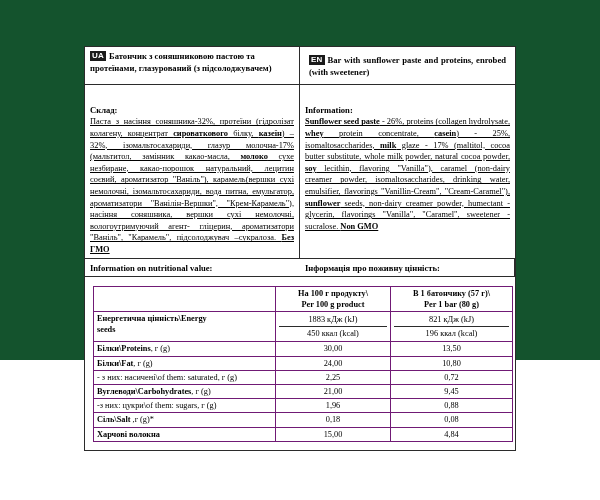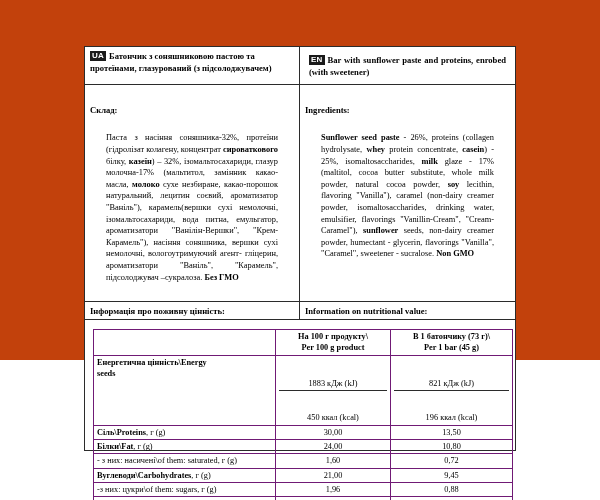--- a/index.html
+++ b/index.html
@@ -12,21 +12,21 @@
     height: 500px;
     font-family: "Liberation Serif", "DejaVu Serif", serif;
     color: #000000;
     overflow: hidden;
   }
 
   .page {
     position: relative;
     width: 600px;
     height: 360px;
-    background: #c2410c;
+    background: #14532d;
   }
 
   
   .label-frame {
     position: absolute;
     left: 84px;
     top: 46px;
     width: 432px;
     height: 405px;
     border: 1px solid #2b2b2b;
@@ -94,24 +94,25 @@
   .sect-head {
     font-size: 8.6px;
     font-weight: bold;
     line-height: 12px;
     margin: 16px 0 0 0;
   }
 
   .ing-text {
     font-size: 8.4px;
     line-height: 11.6px;
-    margin: 16px;
+    margin: 0;
     text-align: justify;
     text-justify: inter-word;
     hyphens: none;
+    text-decoration: underline;
   }
   .ing-text b { font-weight: bold; }
 
   .nutri-head {
     font-size: 8.6px;
     font-weight: bold;
     line-height: 12px;
     margin: 0;
   }
 
@@ -146,21 +147,20 @@
   td.blank-hdr { border: 1px solid #2b2b2b; }
 
   .bold { font-weight: bold; }
 
   
   td.energy-label { vertical-align: top; margin-top: 15px; }
   .energy-sub {
     border-bottom: 1px solid #2b2b2b;
     padding: 1px 3px;
     text-align: center;
-    margin-top: 20px;
   }
   .energy-sub.last { border-bottom: none; }
   td.energy-cell { padding: 0; }
 </style>
 </head>
 <body>
 
 <div class="page">
   <div class="label-frame">
 
@@ -172,79 +172,79 @@
         <p class="prod-title-en"><span class="lang-badge">EN</span><span>Bar with sunflower paste and proteins, enrobed (with sweetener)</span></p>
       </div>
     </div>
 
     <div class="ingredients-row">
       <div class="col left">
         <p class="sect-head">Склад:</p>
         <p class="ing-text">Паста з насіння соняшника-32%, протеїни (гідролізат колагену, концентрат <b>сироваткового</b> білку, <b>казеїн</b>) – 32%, ізомальтосахариди, глазур молочна-17% (мальтитол, замінник какао-масла, <b>молоко</b> сухе незбиране, какао-порошок натуральний, лецитин соєвий, ароматизатор "Ваніль"), карамель(вершки сухі немолочні, ізомальтосахариди, вода питна, емульгатор, ароматизатори "Ванілін-Вершки", "Крем-Карамель"), насіння соняшника, вершки сухі немолочні, вологоутримуючий агент- гліцерин, ароматизатори "Ваніль", "Карамель", підсолоджувач –сукралоза. <b>Без ГМО</b></p>
       </div>
       <div class="col">
-        <p class="sect-head">Ingredients:</p>
+        <p class="sect-head">Information:</p>
         <p class="ing-text"><b>Sunflower seed paste</b> - 26%, proteins (collagen hydrolysate, <b>whey</b> protein concentrate, <b>casein</b>) - 25%, isomaltosaccharides, <b>milk</b> glaze - 17% (maltitol, cocoa butter substitute, whole milk powder, natural cocoa powder, <b>soy</b> lecithin, flavoring "Vanilla"), caramel (non-dairy creamer powder, isomaltosaccharides, drinking water, emulsifier, flavorings "Vanillin-Cream", "Cream-Caramel"), <b>sunflower</b> seeds, non-dairy creamer powder, humectant - glycerin, flavorings "Vanilla", "Caramel", sweetener - sucralose. <b>Non GMO</b></p>
       </div>
     </div>
 
     <div class="nutrition-head-row">
+      <div class="col">
+        <p class="nutri-head">Information on nutritional value:</p>
+      </div>
       <div class="col left">
         <p class="nutri-head">Інформація про поживну цінність:</p>
-      </div>
-      <div class="col">
-        <p class="nutri-head">Information on nutritional value:</p>
       </div>
     </div>
 
     <div class="table-wrap">
       <table class="nutri">
         <tbody>
           <tr>
             <td class="c-label blank-hdr"></td>
             <td class="c-v1 hdr">
               <div>На 100 г  продукту\</div>
               <div>Per 100 g product</div>
             </td>
             <td class="c-v2 hdr">
-              <div>В 1 батончику (73 г)\</div>
-              <div>Per 1 bar (45 g)</div>
+              <div>В 1 батончику (57 г)\</div>
+              <div>Per 1 bar (80 g)</div>
             </td>
           </tr>
 
           <tr>
             <td class="c-label energy-label bold">
               <div>Енергетична цінність\Energy</div>
               <div>seeds</div>
             </td>
             <td class="c-v1 energy-cell">
               <div class="energy-sub">1883 кДж (kJ)</div>
               <div class="energy-sub last">450 ккал (kcal)</div>
             </td>
             <td class="c-v2 energy-cell">
               <div class="energy-sub">821  кДж (kJ)</div>
               <div class="energy-sub last">196  ккал (kcal)</div>
             </td>
           </tr>
 
           <tr>
-            <td class="c-label"><span class="bold">Сіль\Proteins</span><span>, г (g)</span></td>
+            <td class="c-label"><span class="bold">Білки\Proteins</span><span>, г (g)</span></td>
             <td class="c-v1">30,00</td>
             <td class="c-v2">13,50</td>
           </tr>
 
           <tr>
             <td class="c-label"><span class="bold">Білки\Fat</span><span>, г (g)</span></td>
             <td class="c-v1">24,00</td>
             <td class="c-v2">10,80</td>
           </tr>
 
           <tr>
             <td class="c-label">- з них: насичені\of them: saturated, г (g)</td>
-            <td class="c-v1">1,60</td>
+            <td class="c-v1">2,25</td>
             <td class="c-v2">0,72</td>
           </tr>
 
           <tr>
             <td class="c-label"><span class="bold">Вуглеводи\Carbohydrates</span><span>, г (g)</span></td>
             <td class="c-v1">21,00</td>
             <td class="c-v2">9,45</td>
           </tr>
 
           <tr>

